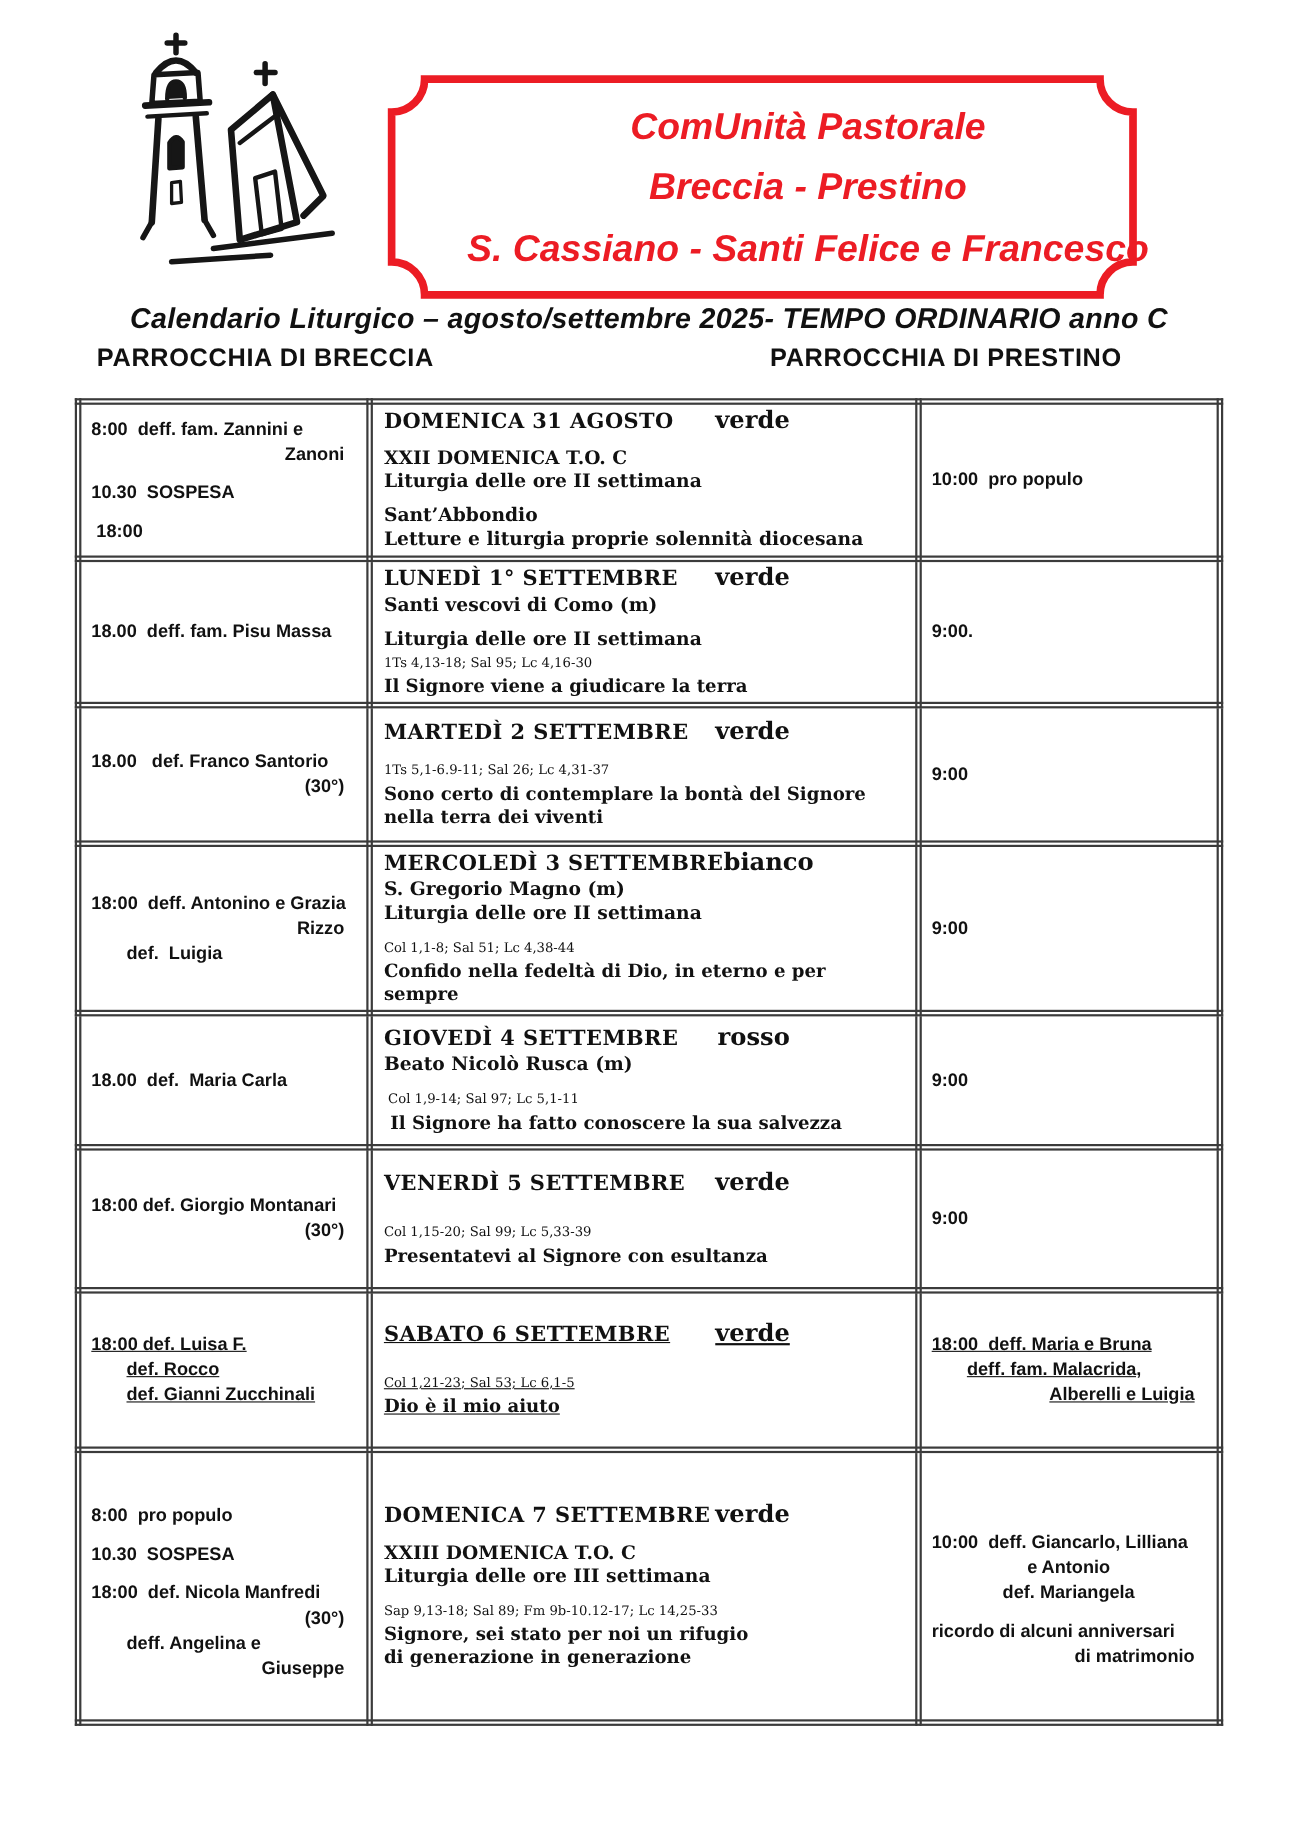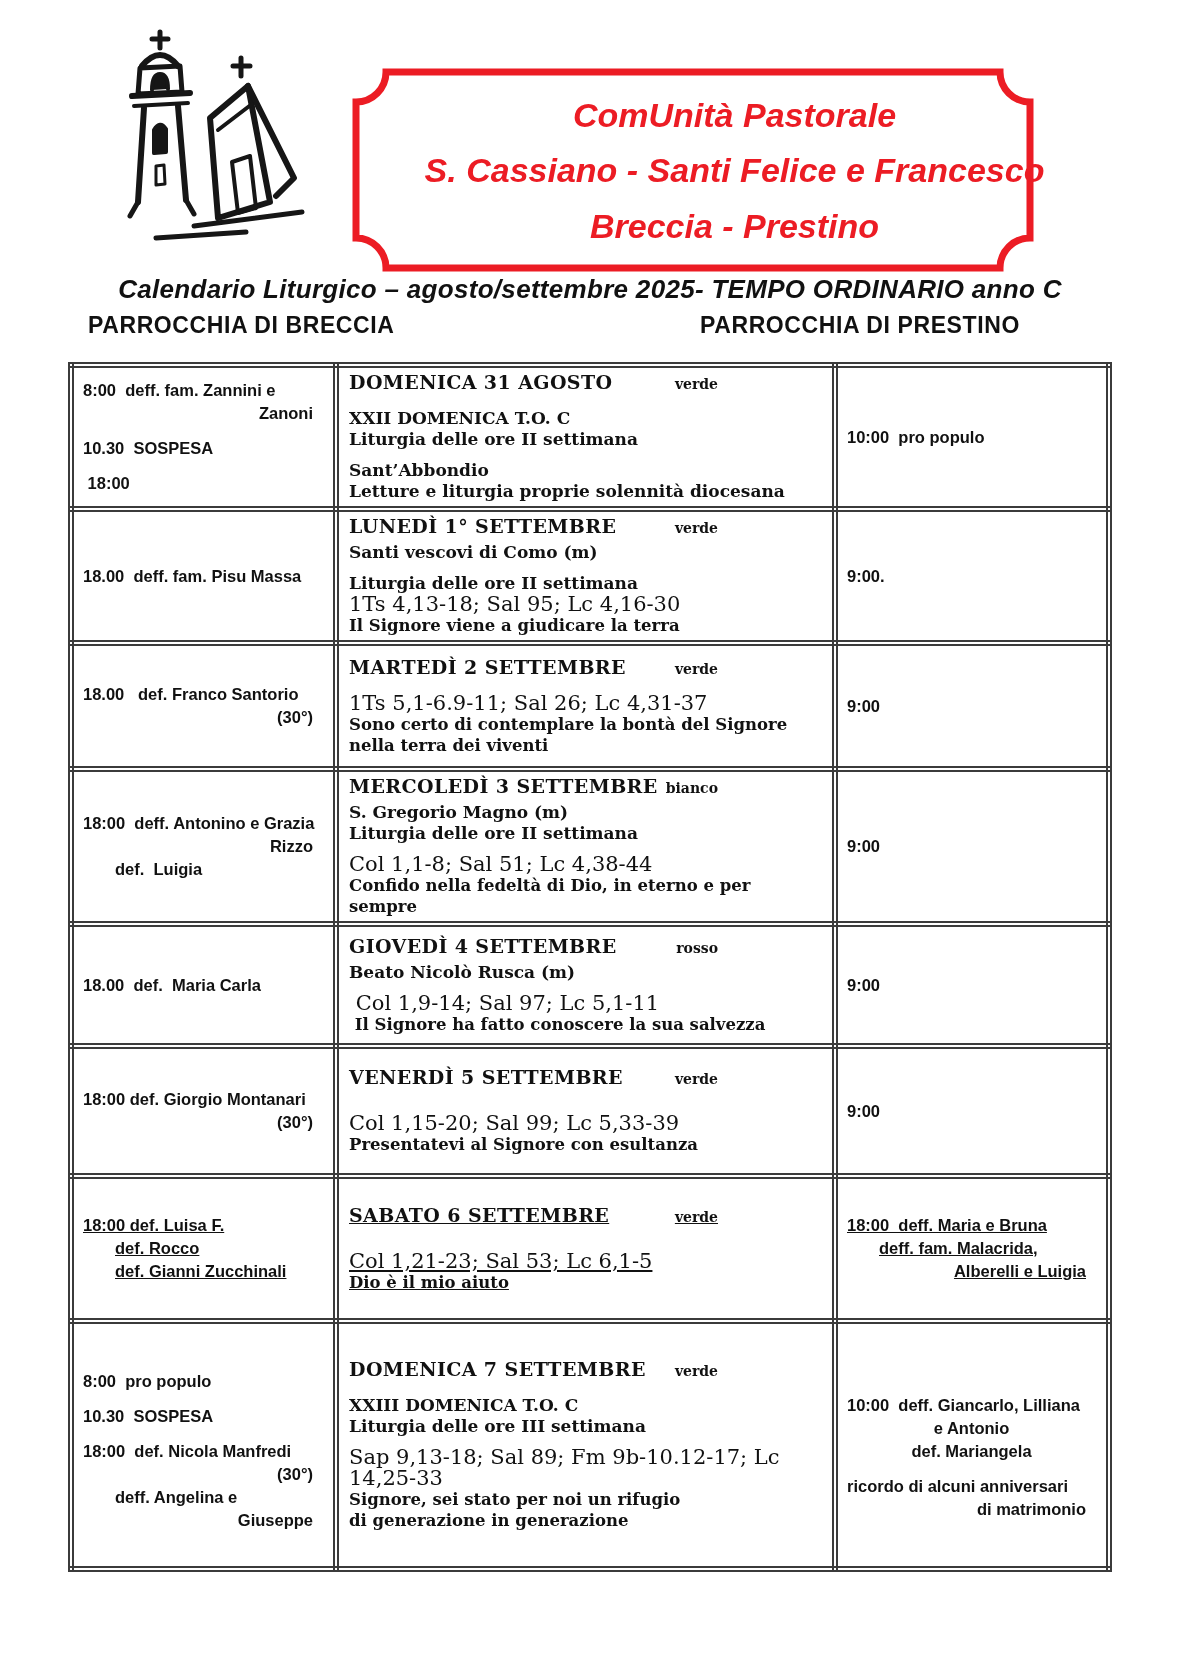--- a/index.html
+++ b/index.html
@@ -31,31 +31,31 @@
 
   td.side{font-family:"Liberation Sans",sans-serif;font-weight:700;font-size:16.5px;
           line-height:23px;padding:6px 10px 6px 9px;}
   td.mid{font-family:"DejaVu Serif",serif;font-size:16.5px;line-height:21px;
          padding:4px 10px 4px 10px;vertical-align:top;}
   td.va-top{vertical-align:top;}
   td.va-mid{vertical-align:middle;}
 
   .dayhead{display:flex;justify-content:space-between;align-items:baseline;margin-bottom:3px;}
   .dayname{font-size:19px;font-weight:700;letter-spacing:.4px;white-space:nowrap;}
-  .daycolor{font-size:14px;font-weight:700;margin-right:104px;}
+  .daycolor{font-size:22px;font-weight:700;margin-right:104px;}
 
   .x-l,.x-r,.x-i,.x-c,.x-cb,.x-ln,.x-lb{white-space:pre-wrap;}
   .x-l{text-align:left;}
   .x-r{text-align:right;padding-right:10px;}
   .x-i{text-align:left;padding-left:32px;}
   .x-c{text-align:center;}
   .x-sp{height:10px;}
   td.side .x-sp{height:12px;}
   .x-cb{text-align:left;font-weight:700;font-size:17px;}
-  .x-ln{font-weight:400;font-size:21px;}
+  .x-ln{font-weight:400;font-size:12px;}
   .x-lb{font-weight:700;font-size:16.5px;}
 </style>
 </head>
 <body>
 
 <div class="page">
 
   <div class="logo">
     <svg viewBox="0 0 218 240" width="218" height="240">
       <g fill="none" stroke="#161616" stroke-linecap="round" stroke-linejoin="round">
@@ -89,22 +89,22 @@
       </g>
     </svg>
   </div>
 
   <div class="banner">
     <svg class="frame" viewBox="0 0 682 204">
       <path d="M34 4 L648 4 A30 30 0 0 0 678 34 L678 170 A30 30 0 0 0 648 200 L34 200 A30 30 0 0 0 4 170 L4 34 A30 30 0 0 0 34 4 Z" fill="none" stroke="#ec1c24" stroke-width="7"></path>
     </svg>
     <div class="lines">
       <div class="banner-line">ComUnità Pastorale</div>
+      <div class="banner-line">Breccia - Prestino</div>
       <div class="banner-line">S. Cassiano - Santi Felice e Francesco</div>
-      <div class="banner-line">Breccia - Prestino</div>
     </div>
   </div>
 
   <div class="doc-title">Calendario Liturgico – agosto/settembre 2025- TEMPO ORDINARIO anno C</div>
 
   <div class="parish breccia">PARROCCHIA DI BRECCIA</div>
   <div class="parish prestino">PARROCCHIA DI PRESTINO</div>
 
   <table class="cal">
     <colgroup>

